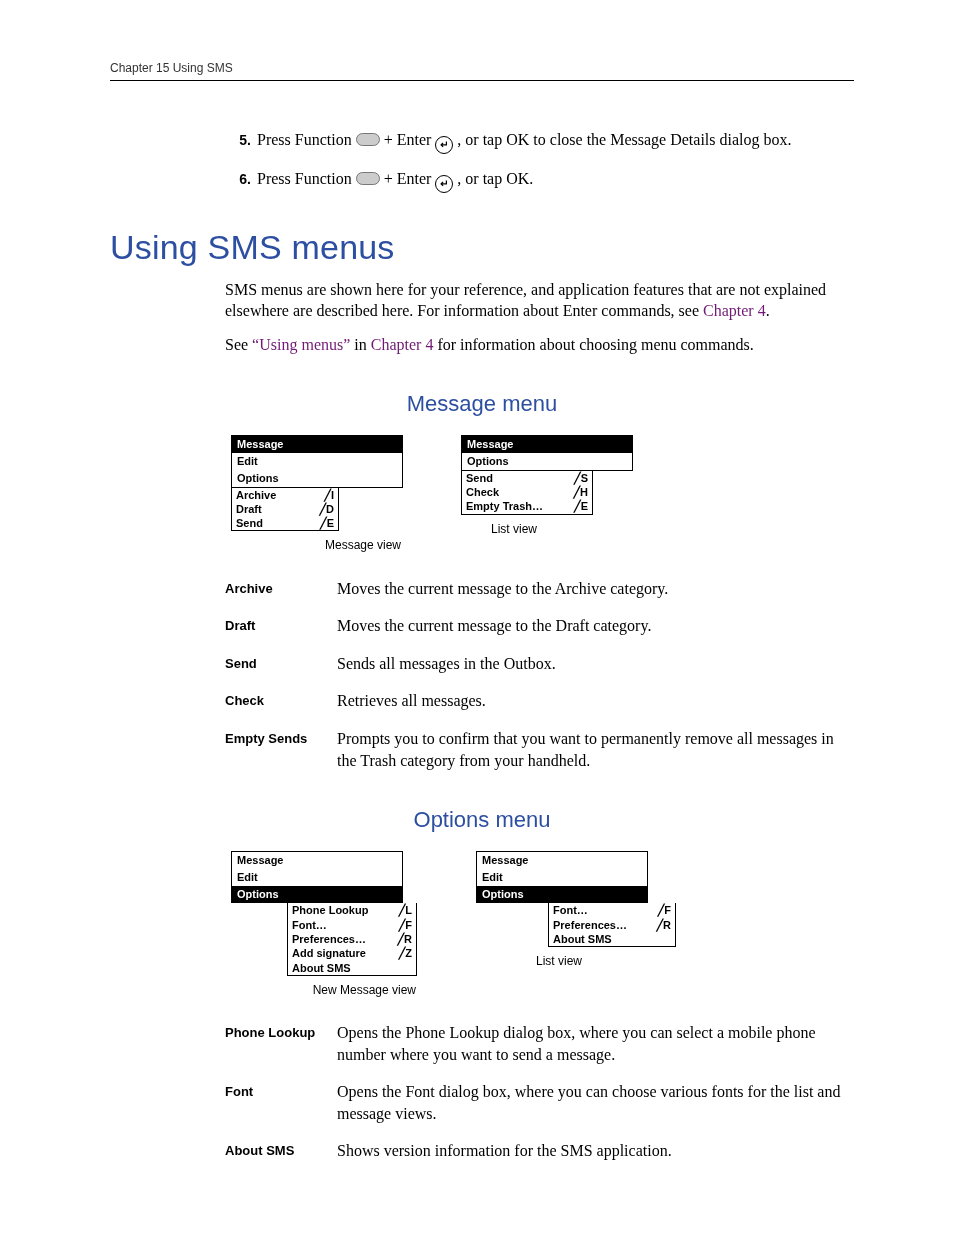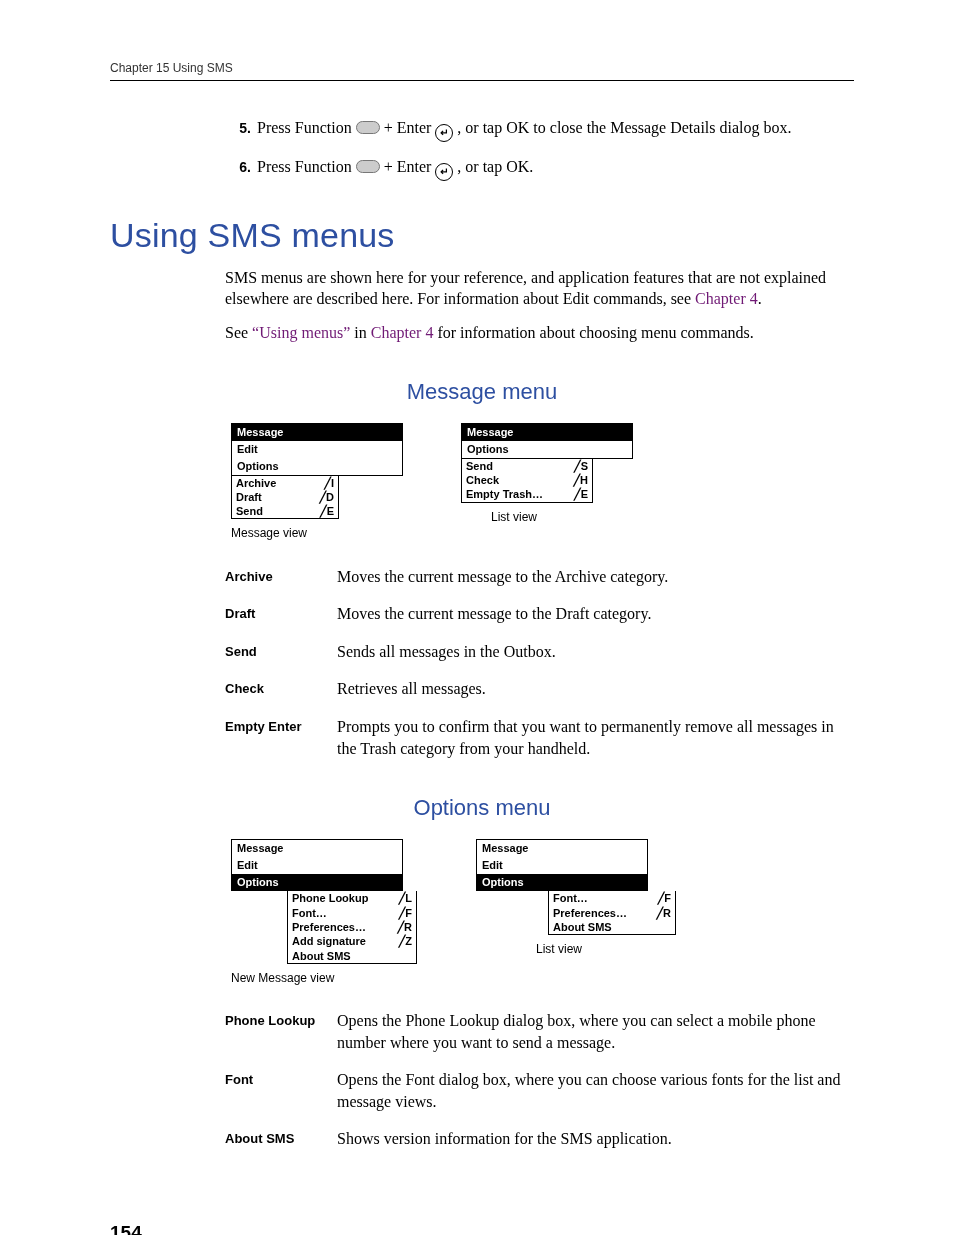--- a/index.html
+++ b/index.html
@@ -12,21 +12,21 @@
     width: 954px;
     box-sizing: border-box;
     line-height: 1.35;
   }
   .running-head {
     font-family: "Helvetica Neue", Helvetica, Arial, sans-serif;
     font-size: 12px;
     color: #333;
     border-bottom: 1px solid #000;
     padding-bottom: 4px;
-    margin-bottom: 36px;
+    margin-bottom: 48px;
   }
   .body-indent {
     margin-left: 115px;
   }
   .step {
     display: flex;
     align-items: flex-start;
     margin-bottom: 14px;
   }
   .step-num {
@@ -123,21 +123,21 @@
     line-height: 1.3;
   }
   .dd-offset-1 .dropdown { margin-left: 0; }
   .dd-offset-opt .dropdown { margin-left: 56px; }
   .dd-offset-opt2 .dropdown { margin-left: 90px; }
   .caption {
     font-family: "Helvetica Neue", Helvetica, Arial, sans-serif;
     font-size: 12px;
     font-weight: normal;
     margin-top: 6px;
-    text-align: left;
+    text-align: right;
   }
   
   .def-table {
     margin-top: 24px;
   }
   .def-row {
     display: flex;
     align-items: flex-start;
     margin-bottom: 16px;
   }
@@ -189,21 +189,21 @@
       <span>, or tap OK.</span>
     </div>
   </div>
 
 </div>
 
 <h1 class="section">Using SMS menus</h1>
 
 <div class="body-indent">
   <p class="para">
-    <span>SMS menus are shown here for your reference, and application features that are not explained elsewhere are described here. For information about Edit commands, see </span><span class="link">Chapter 4</span><span>.</span>
+    <span>SMS menus are shown here for your reference, and application features that are not explained elsewhere are described here. For information about Enter commands, see </span><span class="link">Chapter 4</span><span>.</span>
   </p>
   <p class="para">
     <span>See </span><span class="link">“Using menus”</span><span> in </span><span class="link">Chapter 4</span><span> for information about choosing menu commands.</span>
   </p>
 </div>
 
 <h2 class="sub">Message menu</h2>
 
 <div class="body-indent">
   <div class="palm-row">
@@ -266,21 +266,21 @@
     </div>
     <div class="def-row">
       <div class="def-term">Send</div>
       <div class="def-desc">Sends all messages in the Outbox.</div>
     </div>
     <div class="def-row">
       <div class="def-term">Check</div>
       <div class="def-desc">Retrieves all messages.</div>
     </div>
     <div class="def-row">
-      <div class="def-term">Empty Enter</div>
+      <div class="def-term">Empty Sends</div>
       <div class="def-desc">Prompts you to confirm that you want to permanently remove all messages in the Trash category from your handheld.</div>
     </div>
   </div>
 </div>
 
 <h2 class="sub">Options menu</h2>
 
 <div class="body-indent">
   <div class="palm-row">
 

